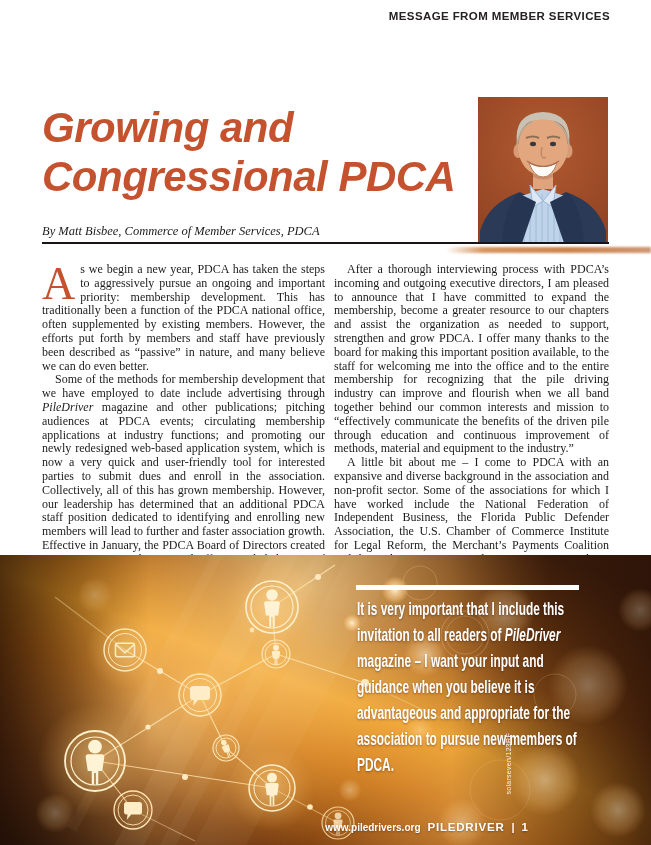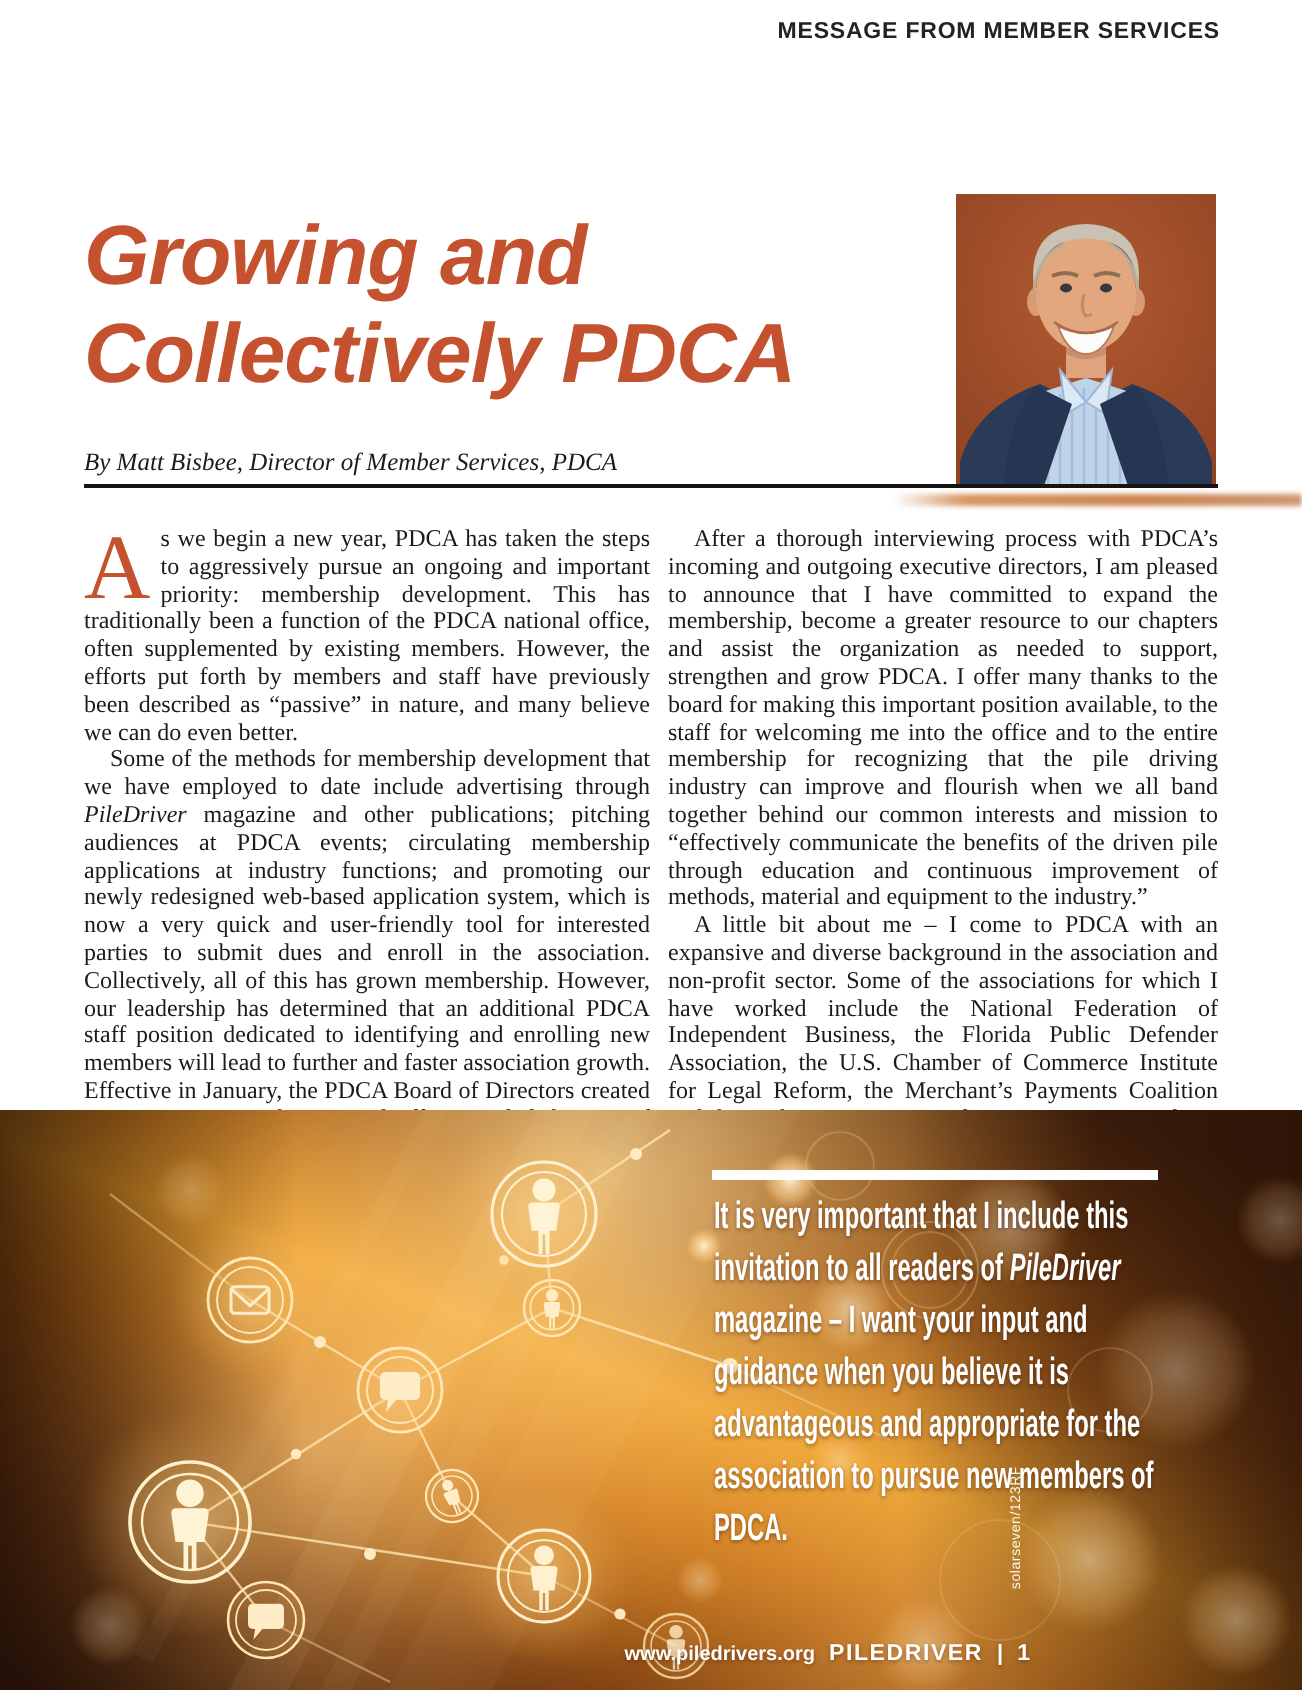--- a/index.html
+++ b/index.html
@@ -53,21 +53,21 @@
     text-shadow:0 1px 3px rgba(60,20,0,.45);
   }
   .quote em { font-style:italic; }
   .credit {
     position:absolute; right:44px; bottom:50px;
     writing-mode:vertical-rl; transform:rotate(180deg);
     font-family:"Liberation Sans", sans-serif; font-size:7px;
     letter-spacing:.3px; color:#ffffff; opacity:.92;
   }
   .footer {
-    position:absolute; right:41px; bottom:12px;
+    position:absolute; right:28px; bottom:12px;
     display:flex; align-items:flex-end; gap:7px;
     font-family:"Liberation Sans", sans-serif; color:#ffffff;
     text-shadow:0 1px 2px rgba(60,20,0,.4);
   }
   .footer .url { font-size:10px; font-weight:bold; }
   .footer .mag { font-size:11.5px; font-weight:bold; letter-spacing:.8px; }
   .footer .sep { font-size:11px; font-weight:bold; }
   .footer .pg  { font-size:11.5px; font-weight:bold; }
 </style>
 </head>
@@ -118,24 +118,24 @@
 
       <path d="M64,50 Q62,58 65,61 Q67,61 68,60" stroke="#C08A66" stroke-width="1.5" fill="none"></path>
 
       <path d="M51,66 Q65,73 79,66 Q74,80 65,80 Q56,80 51,66 Z" fill="#FDFBF7" stroke="#B97C5E" stroke-width="1"></path>
       <path d="M49,64 Q65,75 81,64" stroke="#A96A4B" stroke-width="1.2" fill="none"></path>
     </svg>
   </div>
 
   <div class="title">
     <div>Growing and</div>
-    <div>Collectively PDCA</div>
+    <div>Congressional PDCA</div>
   </div>
 
-  <div class="byline">By Matt Bisbee, Director of Member Services, PDCA</div>
+  <div class="byline">By Matt Bisbee, Commerce of Member Services, PDCA</div>
 
   <div class="rule"></div>
   <div class="photo-glowbar"></div>
 
   <div class="columns">
     <div class="col">
       <p><span class="dropcap">A</span><span>s we begin a new year, PDCA has taken the steps to aggressively pursue an ongoing and important priority: membership development. This has traditionally been a function of the PDCA national office, often supplemented by existing members. However, the efforts put forth by members and staff have previously been described as “passive” in nature, and many believe we can do even better.</span></p>
       <p><span>Some of the methods for membership development that we have employed to date include advertising through </span><em>PileDriver</em><span> magazine and other publications; pitching audiences at PDCA events; circulating membership applications at industry functions; and promoting our newly redesigned web-based application system, which is now a very quick and user-friendly tool for interested parties to submit dues and enroll in the association. Collectively, all of this has grown membership. However, our leadership has determined that an additional PDCA staff position dedicated to identifying and enrolling new members will lead to further and faster association growth. Effective in January, the PDCA Board of Directors created a new position in the national office entitled director of member services, which has a defined scope of membership retention and development while also providing support to local PDCA chapters.</span></p>
     </div>
     <div class="col right">

